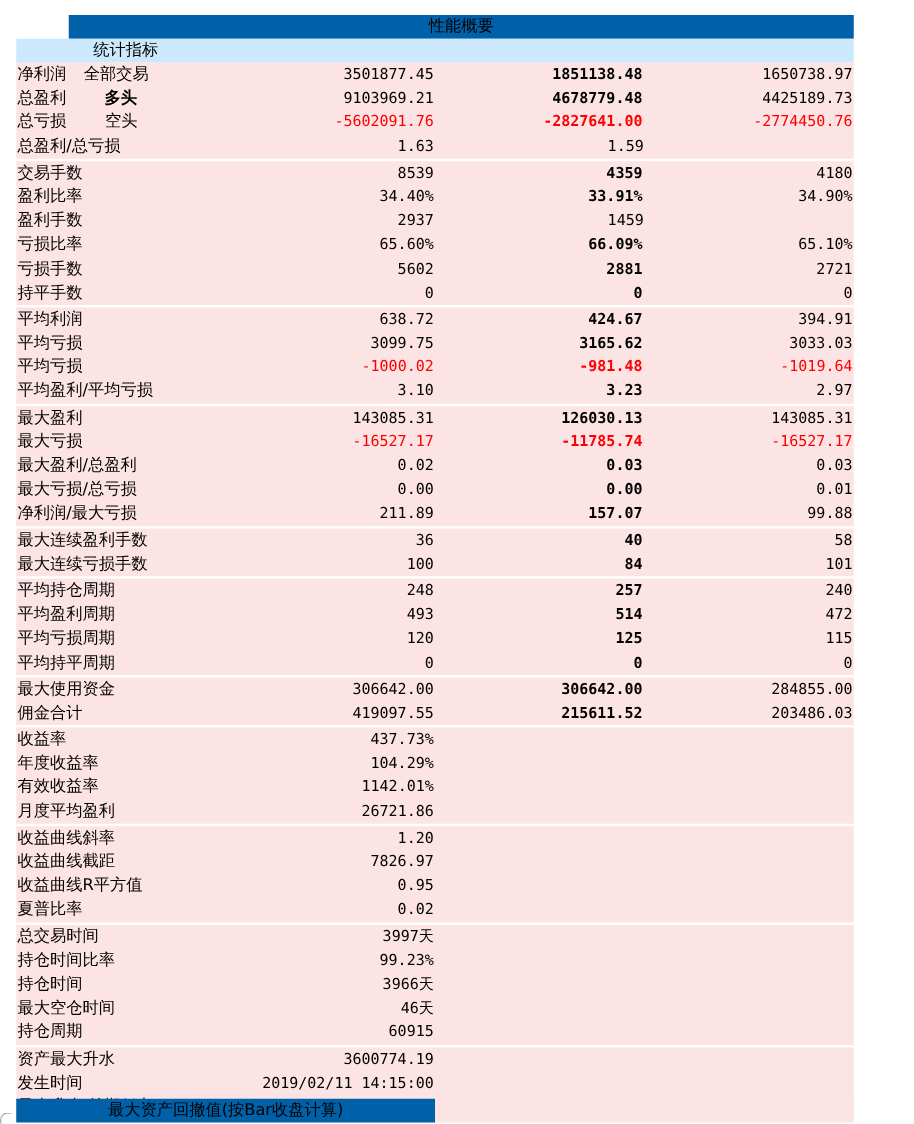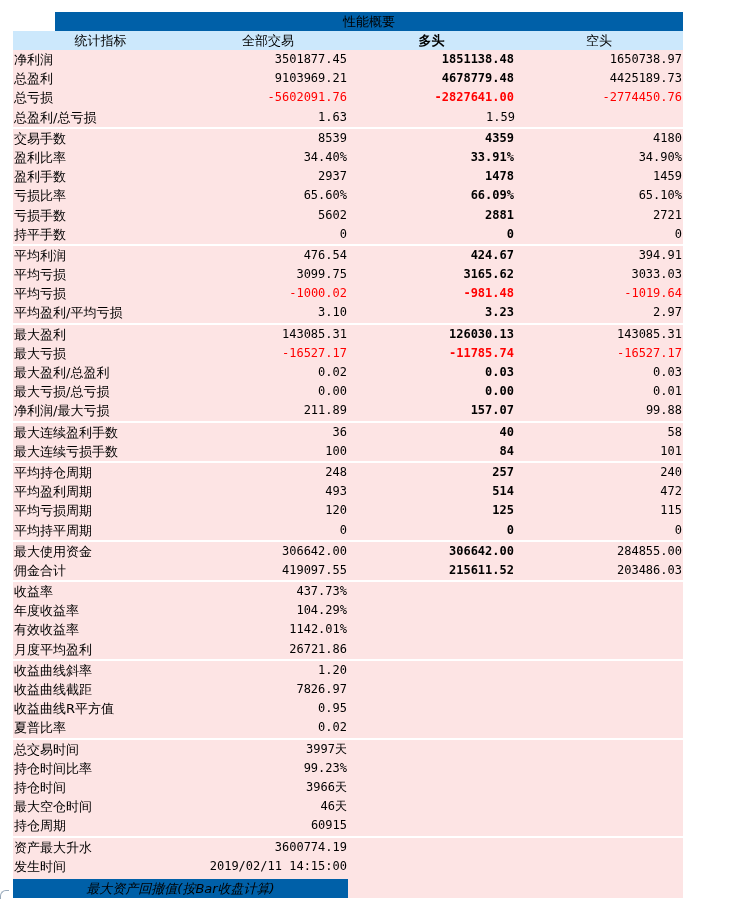--- a/index.html
+++ b/index.html
@@ -1,31 +1,31 @@
 <!DOCTYPE html>
 <html><head>
 <meta charset="utf-8">
 <style>
   html, body { margin:0; padding:0; background:#ffffff; }
   body { width:731px; height:899px; position:relative; overflow:hidden;
          font-family: "DejaVu Sans", "Liberation Sans", sans-serif; font-size:13px; color:#000; }
   .table { position:absolute; left:13px; top:12px; width:670px; }
   .title-bar { height:19px; background:#0060a8; color:#000; text-align:center; line-height:19px; font-size:13px;margin-left:42px; }
-  .head { display:flex; height:19px; background:#cce8fc; line-height:19px; }
+  .head { display:flex; height:19px; background:#cce8fc; line-height:19px;flex-direction:column; }
   .head div { text-align:center; font-size:13px; }
   .c0 { width:175px; flex:none; }
   .c1 { width:160px; flex:none; }
   .c2 { width:167px; flex:none;font-weight:bold; }
   .c3 { width:168px; flex:none; }
   .group { background:#fde4e4; border-bottom:2px solid #ffffff; }
   .row { display:flex; height:19.2px; line-height:19.2px;align-items:center; }
   .row .lbl { padding-left:1px; white-space:nowrap; font-size:13px; }
   .row .val { text-align:right; font-family:"DejaVu Sans Mono","Liberation Mono",monospace; font-size:12px; white-space:nowrap; padding-right:2px; box-sizing:border-box; }
   .neg { color:#ff0000; }
-  .footer { position:absolute; left:13px; top:879px; display:flex; height:19px;font-style:italic; }
+  .footer { position:absolute; left:13px; top:879px; display:flex; height:19px; }
   .footer .fb { width:335px; background:#0060a8; color:#000; text-align:center; line-height:19px; font-size:13px; }
   .footer .fp { width:335px; background:#fde4e4; }
   .corner-mark { position:absolute; left:0px; top:890px; width:8px; height:8px; border-top:1px solid #9ab; border-left:1px solid #9ab; border-radius:6px 0 0 0; }
 </style>
 </head>
 <body>
 
 <div class="table">
   <div class="title-bar">性能概要</div>
   <div class="head">
@@ -69,21 +69,20 @@
         </div>
         <div class="row">
           <div class="lbl c0">盈利比率</div>
           <div class="val c1">34.40%</div>
           <div class="val c2">33.91%</div>
           <div class="val c3">34.90%</div>
         </div>
         <div class="row">
           <div class="lbl c0">盈利手数</div>
           <div class="val c1">2937</div>
-          <div class="val c2">1478</div>
           <div class="val c3">1459</div>
         </div>
         <div class="row">
           <div class="lbl c0">亏损比率</div>
           <div class="val c1">65.60%</div>
           <div class="val c2">66.09%</div>
           <div class="val c3">65.10%</div>
         </div>
         <div class="row">
           <div class="lbl c0">亏损手数</div>
@@ -94,21 +93,21 @@
         <div class="row">
           <div class="lbl c0">持平手数</div>
           <div class="val c1">0</div>
           <div class="val c2">0</div>
           <div class="val c3">0</div>
         </div>
       </div>
       <div class="group">
         <div class="row">
           <div class="lbl c0">平均利润</div>
-          <div class="val c1">476.54</div>
+          <div class="val c1">638.72</div>
           <div class="val c2">424.67</div>
           <div class="val c3">394.91</div>
         </div>
         <div class="row">
           <div class="lbl c0">平均亏损</div>
           <div class="val c1">3099.75</div>
           <div class="val c2">3165.62</div>
           <div class="val c3">3033.03</div>
         </div>
         <div class="row">

